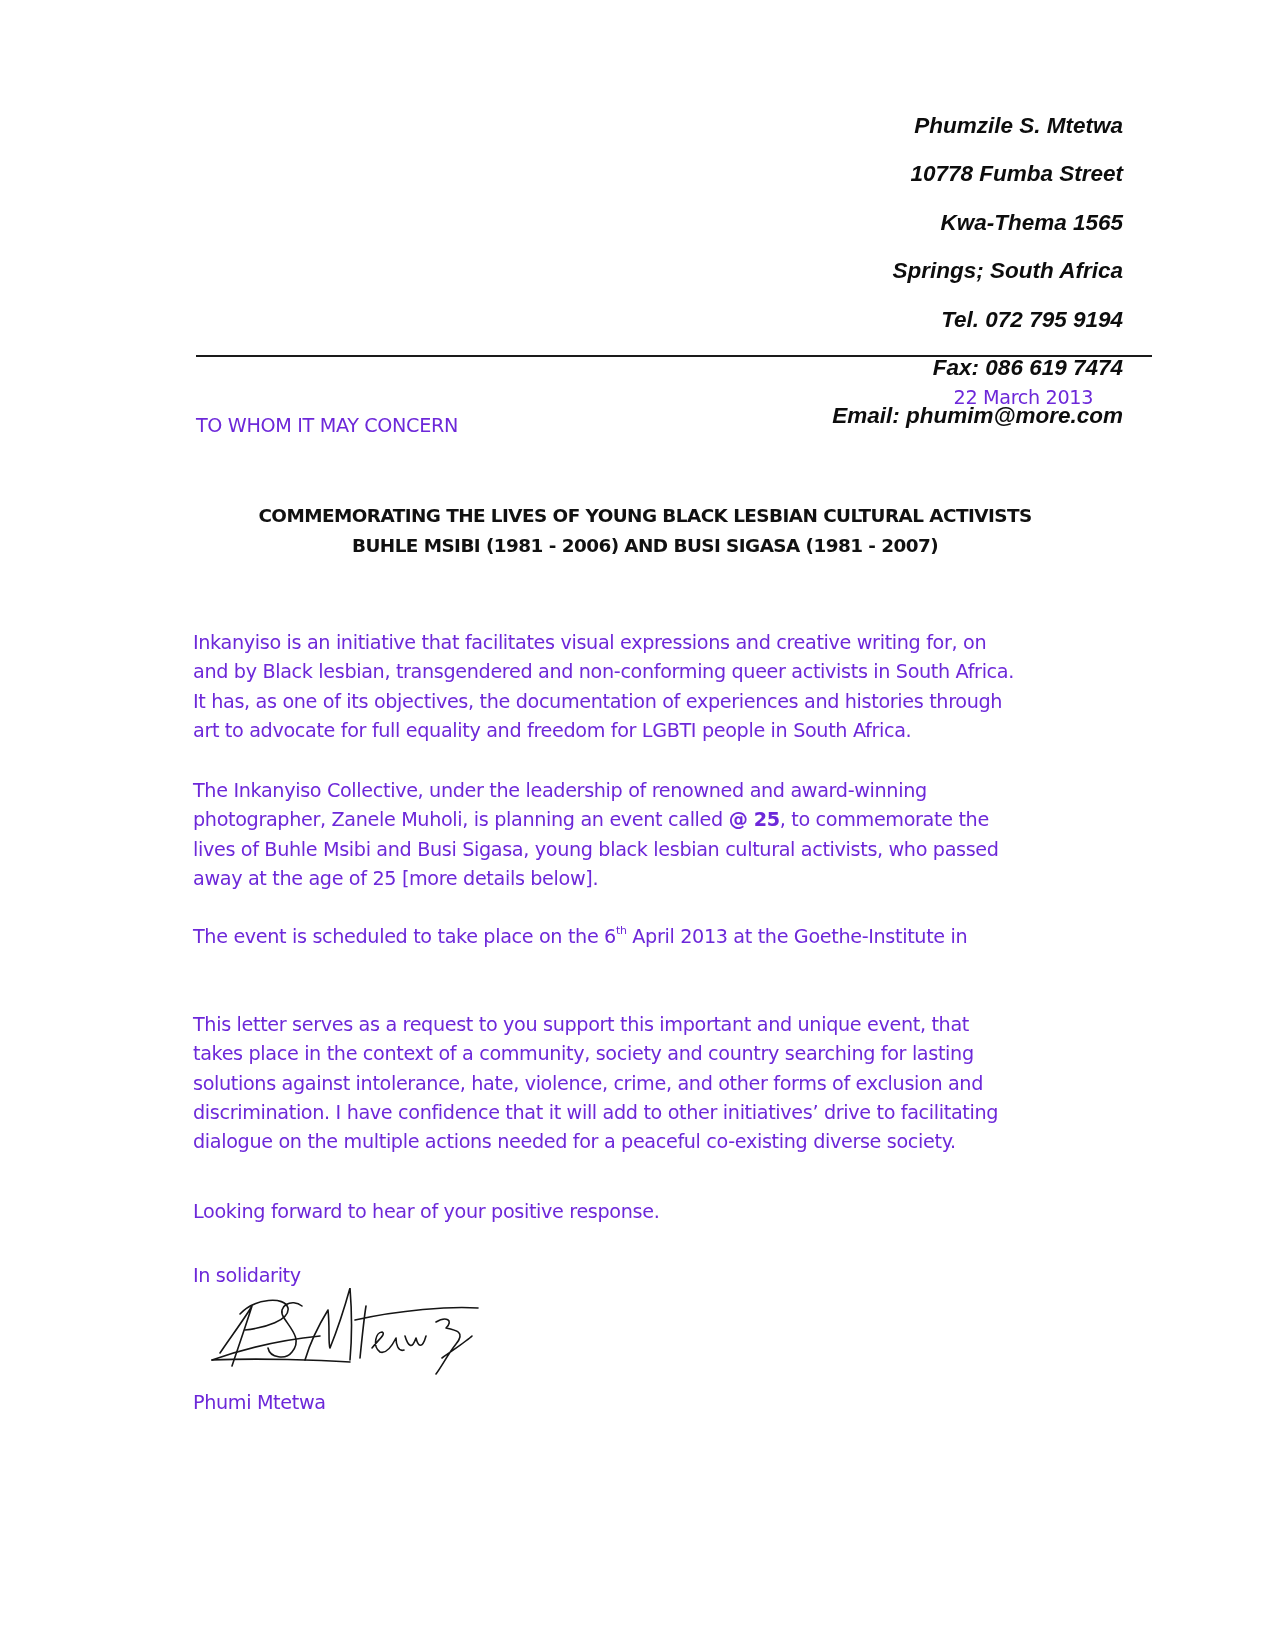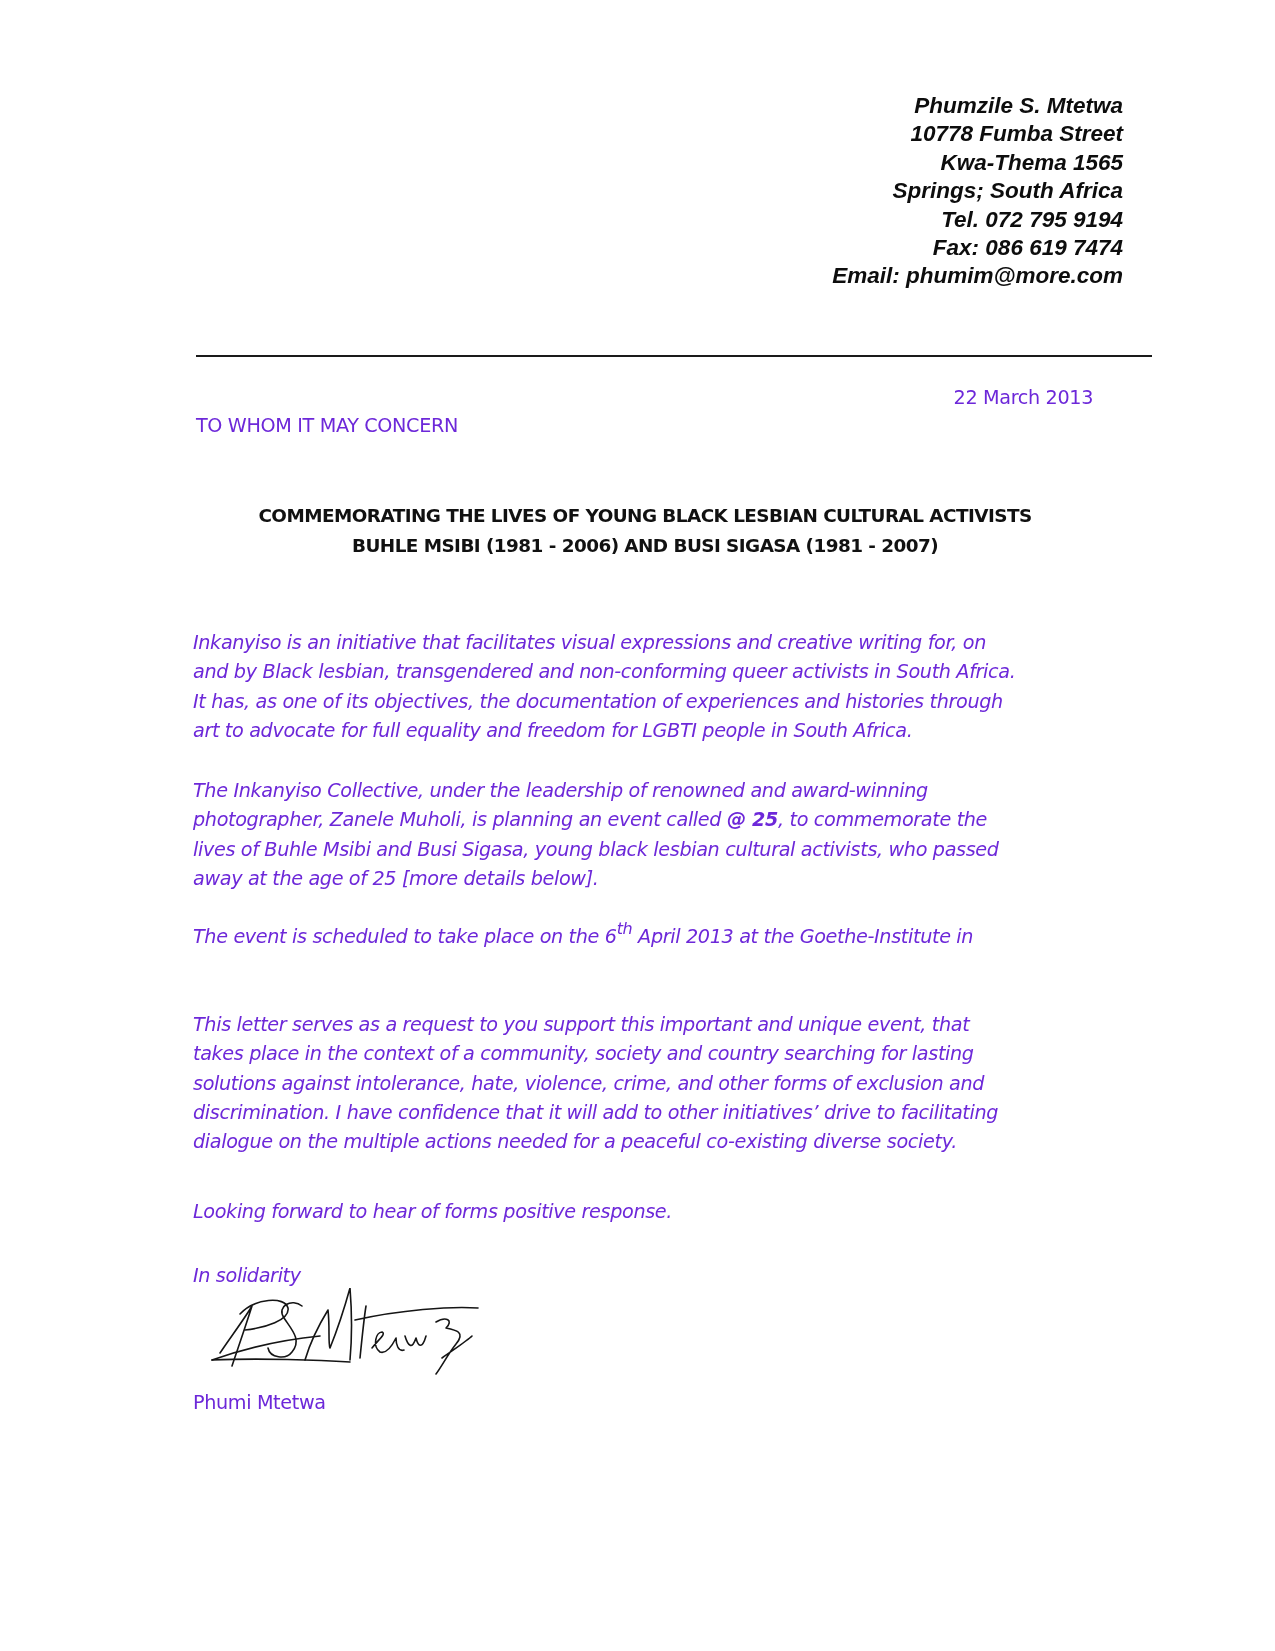--- a/index.html
+++ b/index.html
@@ -1,41 +1,41 @@
 <!DOCTYPE html>
 <html><head>
 <meta charset="utf-8">
 <style>
   html, body { margin:0; padding:0; background:#ffffff; }
   body { width:1275px; height:1651px; position:relative; overflow:hidden; color:#111111;
          font-family:"Liberation Sans", sans-serif; }
   .sender { position:absolute; right:152px; top:92px; text-align:right;
             font-family:"Liberation Sans", sans-serif; font-weight:bold; font-style:italic;
             font-size:22.5px; line-height:28.4px; color:#0d0d0d; }
-  .sender div { white-space:nowrap; }
+  .sender div { white-space:nowrap;margin-top:20px; }
   .rule { position:absolute; left:196px; top:355px; width:956px; height:0;
           border-top:2px solid #1a1a1a; }
   .body-text { font-family:"DejaVu Sans", sans-serif; font-size:19.2px; color:#6d28d9; letter-spacing:-0.35px; }
   .date { position:absolute; right:182px; top:386px; white-space:nowrap; }
   .salutation { position:absolute; left:196px; top:414px; white-space:nowrap; }
   .title { position:absolute; left:0; width:1290px; top:501px; text-align:center;
            font-family:"DejaVu Sans", sans-serif; font-weight:bold; font-size:18.4px;
            line-height:30px; color:#111; letter-spacing:-0.55px; }
   .para { position:absolute; left:193px; width:900px; line-height:29.3px; }
-  .para .ln { display:block; white-space:nowrap;font-style:italic; }
+  .para .ln { display:block; white-space:nowrap; }
   .p1 { top:628px; }
   .p2 { top:776px; }
   .p3 { top:922px; }
   .p4 { top:1010px; }
   .p5 { top:1197px; }
   .p6 { top:1261px; }
   .sig { position:absolute; left:210px; top:1288px; width:300px; height:95px; }
   .sig svg { width:100%; height:100%; }
   .name-block { position:absolute; left:193px; top:1388px; line-height:30px; }
-  sup { font-size:16px; line-height:0; position:relative; top:-2px; }
+  sup { font-size:11px; line-height:0; position:relative; top:-2px; }
   b { font-weight:bold; }
 </style>
 </head>
 <body>
 
 <div class="sender">
   <div>Phumzile S. Mtetwa</div>
   <div>10778 Fumba Street</div>
   <div>Kwa-Thema 1565</div>
   <div>Springs; South Africa</div>
@@ -74,21 +74,21 @@
 
 <div class="para p4 body-text">
   <span class="ln">This letter serves as a request to you support this important and unique event, that</span>
   <span class="ln">takes place in the context of a community, society and country searching for lasting</span>
   <span class="ln">solutions against intolerance, hate, violence, crime, and other forms of exclusion and</span>
   <span class="ln">discrimination. I have confidence that it will add to other initiatives’ drive to facilitating</span>
   <span class="ln">dialogue on the multiple actions needed for a peaceful co-existing diverse society.</span>
 </div>
 
 <div class="para p5 body-text">
-  <span class="ln">Looking forward to hear of forms positive response.</span>
+  <span class="ln">Looking forward to hear of your positive response.</span>
 </div>
 
 <div class="para p6 body-text">
   <span class="ln">In solidarity</span>
 </div>
 
 <div class="sig">
   <svg viewBox="0 0 300 95" fill="none" stroke="#151515" stroke-width="1.6" stroke-linecap="round" stroke-linejoin="round">
 
     <path d="M10 65 C 20 50, 35 30, 42 18 M 42 18 C 35 40, 28 60, 22 78"></path>

